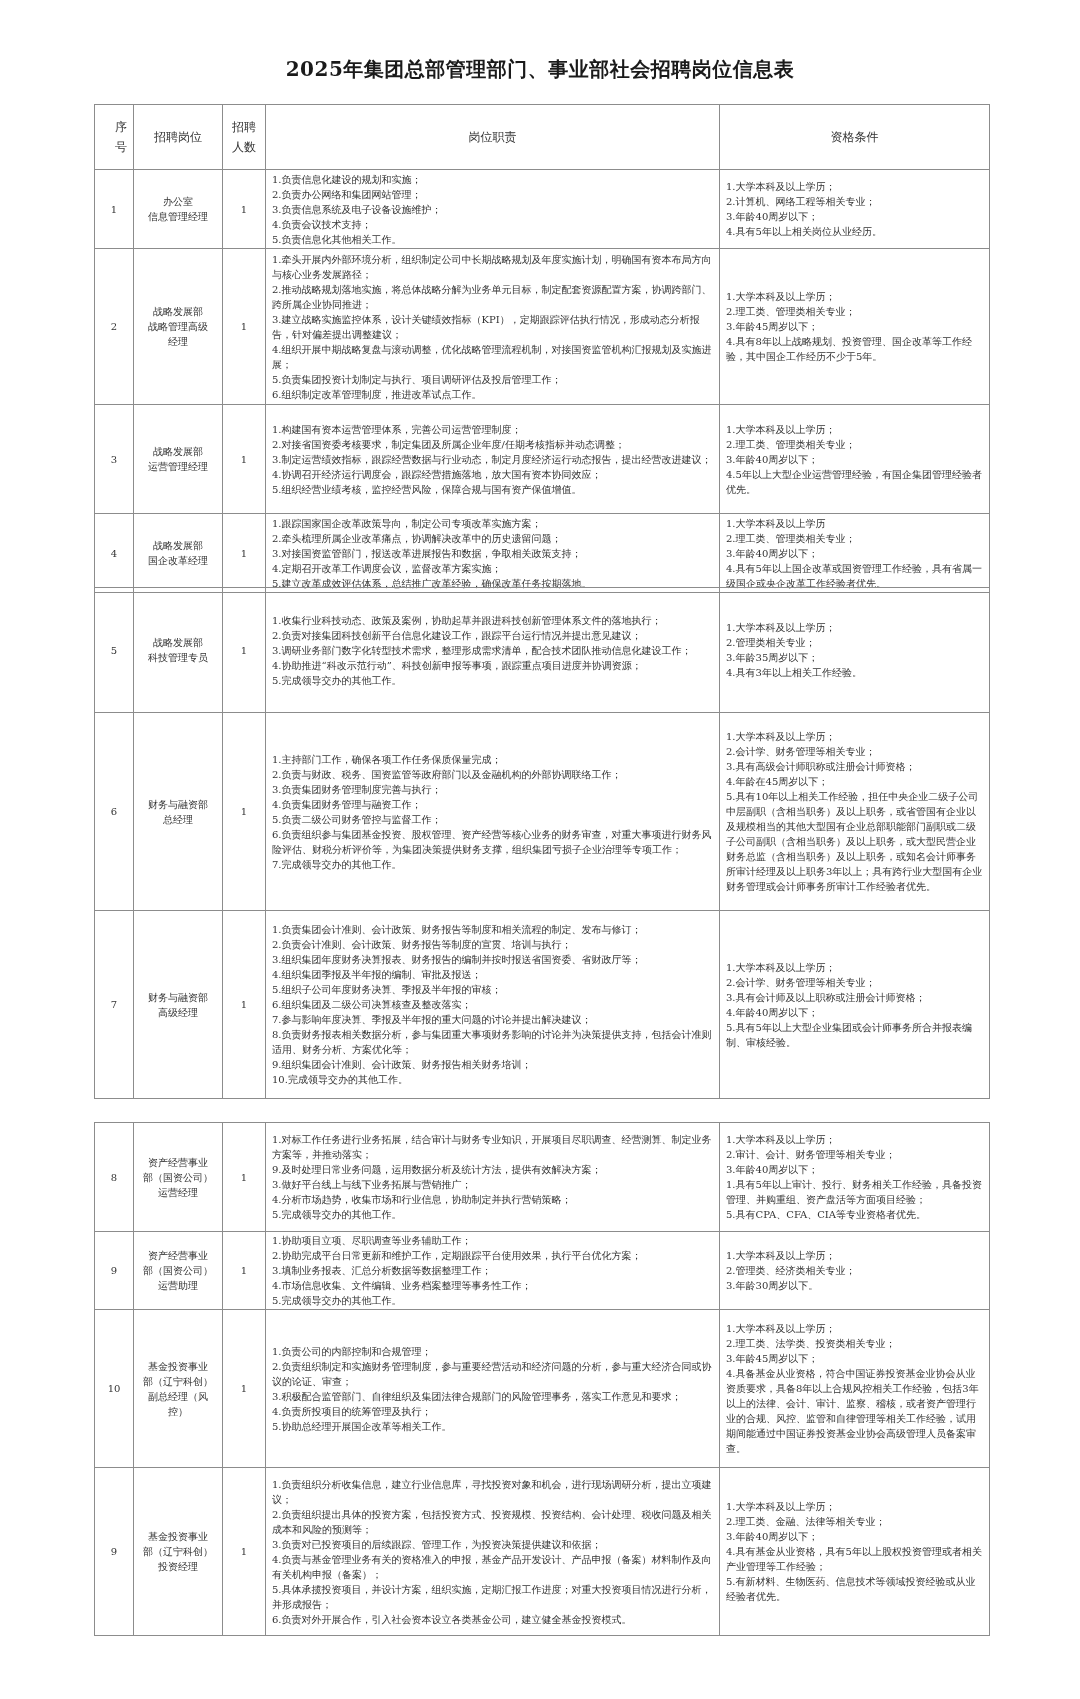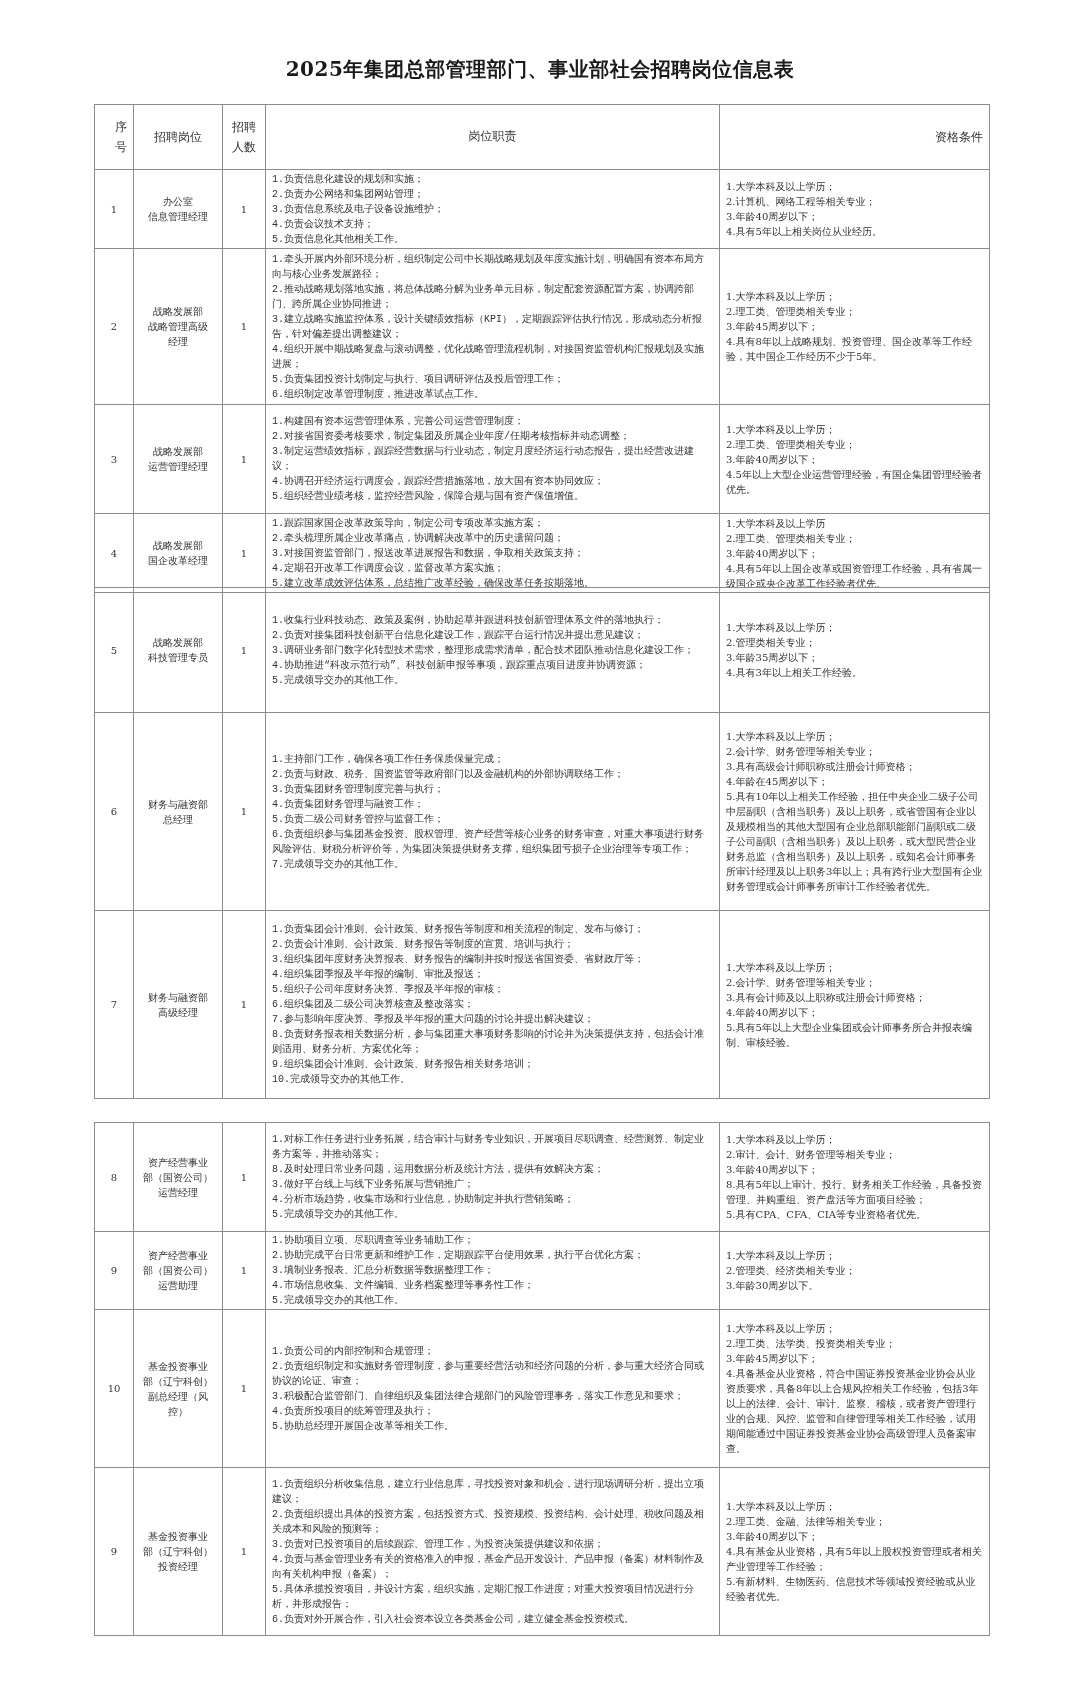--- a/index.html
+++ b/index.html
@@ -18,21 +18,21 @@
     position: absolute; left: 94px; width: 895px;
     border-collapse: collapse; table-layout: fixed;
   }
   .seg td, .seg th {
     border: 1px solid #8c8c8c; padding: 0; vertical-align: middle;
     font-size: 10px; line-height: 15px; font-weight: normal;
   }
   .seg .c-no { width: 39px; text-align: center; }
   .seg .c-pos { width: 89px; text-align: center; margin-top: 16px; }
   .seg .c-cnt { width: 43px; text-align: center; }
-  .seg .c-duty { width: 454px; text-align: left; padding: 0 6px; font-family: Liberation Mono, monospace; }
+  .seg .c-duty { width: 454px; text-align: left; padding: 0 6px; }
   .seg .c-qual { width: 270px; text-align: left; padding: 0 6px; }
   .seg th { font-size: 12px; line-height: 20px; color: #333; }
   .pos-label { display: block; padding: 0 6px; white-space: pre-line; line-height: 15px; text-align: center; }
   .lines span { display: block; }
   #seg1 { top: 104px; }
   #seg2 { top: 587px; }
   #seg3 { top: 1122px; }
 </style>
 </head>
 <body>
@@ -46,21 +46,21 @@
       <col style="width:43px">
       <col style="width:454px">
       <col style="width:270px">
     </colgroup>
   <tbody>
       <tr style="height:48px">
     <th class="c-no" style="padding:0 20px;">序号</th>
     <th class="c-pos">招聘岗位</th>
     <th class="c-cnt" style="padding:12px 8px;">招聘人数</th>
     <th class="c-duty" style="text-align:center">岗位职责</th>
-    <th class="c-qual" style="text-align:right">资格条件</th>
+    <th class="c-qual" style="text-align:center">资格条件</th>
   </tr>
   </tbody>
     <tbody>
       <tr style="height: 79px;">
         <td class="c-no">1</td>
         <td class="c-pos">
           <span class="pos-label">办公室
 信息管理经理</span>
         </td>
         <td class="c-cnt">1</td>
@@ -271,32 +271,32 @@
         <td class="c-no">8</td>
         <td class="c-pos">
           <span class="pos-label">资产经营事业
 部（国资公司）
 运营经理</span>
         </td>
         <td class="c-cnt">1</td>
         <td class="c-duty">
           <div class="lines">
             <span>1.对标工作任务进行业务拓展，结合审计与财务专业知识，开展项目尽职调查、经营测算、制定业务方案等，并推动落实；</span>
-            <span>8.及时处理日常业务问题，运用数据分析及统计方法，提供有效解决方案；</span>
+            <span>9.及时处理日常业务问题，运用数据分析及统计方法，提供有效解决方案；</span>
             <span>3.做好平台线上与线下业务拓展与营销推广；</span>
             <span>4.分析市场趋势，收集市场和行业信息，协助制定并执行营销策略；</span>
             <span>5.完成领导交办的其他工作。</span>
           </div>
         </td>
         <td class="c-qual">
           <div class="lines">
             <span>1.大学本科及以上学历；</span>
             <span>2.审计、会计、财务管理等相关专业；</span>
             <span>3.年龄40周岁以下；</span>
-            <span>8.具有5年以上审计、投行、财务相关工作经验，具备投资管理、并购重组、资产盘活等方面项目经验；</span>
+            <span>1.具有5年以上审计、投行、财务相关工作经验，具备投资管理、并购重组、资产盘活等方面项目经验；</span>
             <span>5.具有CPA、CFA、CIA等专业资格者优先。</span>
           </div>
         </td>
       </tr>
       <tr style="height: 78px;">
         <td class="c-no">9</td>
         <td class="c-pos">
           <span class="pos-label">资产经营事业
 部（国资公司）
 运营助理</span>

